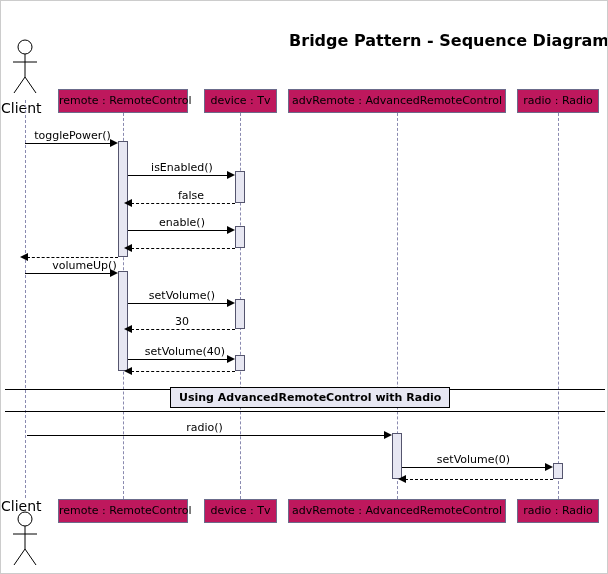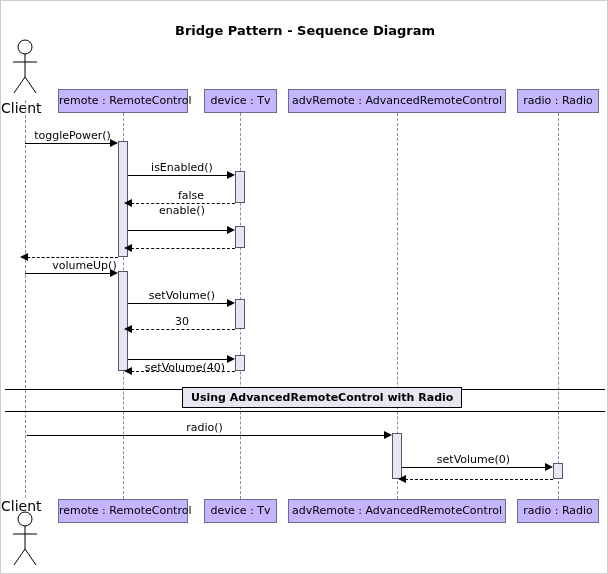--- a/index.html
+++ b/index.html
@@ -15,30 +15,30 @@
     width: 608px;
     height: 574px;
     background: #ffffff;
     overflow: hidden;
     border: 1px solid #cccccc;
     box-sizing: border-box;
   }
   .title {
     position: absolute;
     left: 0;
-    top: 22px;
+    top: 30px;
     width: 608px;
-    text-align: center;
-    font-size: 13px;
+    text-align: right;
+    font-size: 16px;
     font-weight: bold;
     color: #000000;
   }
   .lifeline-box {
     position: absolute;
-    background: #c4b5fd;
+    background: #be185d;
     border: 1px solid #6b6b8a;
     font-size: 11px;
     color: #000000;
     text-align: center;
     line-height: 22px;
     height: 24px;
     box-sizing: border-box;
     white-space: nowrap;
   }
   .lifeline-line {
@@ -170,21 +170,21 @@
   <div class="arrowhead arrow-right-filled" style="left:109px; top:138px;"></div>
 
   <div class="msg-label" style="left:128px; top:160px; width:106px;">isEnabled()</div>
   <div class="msg-line" style="left:127px; top:174px; width:99px;"></div>
   <div class="arrowhead arrow-right-filled" style="left:226px; top:170px;"></div>
 
   <div class="msg-label" style="left:128px; top:188px; width:124px;">false</div>
   <div class="msg-line dashed" style="left:130px; top:202px; width:104px;"></div>
   <div class="arrowhead arrow-left-open" style="left:123px; top:198px;"></div>
 
-  <div class="msg-label" style="left:128px; top:203px; width:106px;">enable()</div>
+  <div class="msg-label" style="left:128px; top:215px; width:106px;">enable()</div>
   <div class="msg-line" style="left:127px; top:229px; width:99px;"></div>
   <div class="arrowhead arrow-right-filled" style="left:226px; top:225px;"></div>
 
   <div class="msg-line dashed" style="left:130px; top:247px; width:104px;"></div>
   <div class="arrowhead arrow-left-open" style="left:123px; top:243px;"></div>
 
   <div class="msg-line dashed" style="left:26px; top:256px; width:91px;"></div>
   <div class="arrowhead arrow-left-open" style="left:19px; top:252px;"></div>
 
   <div class="msg-label" style="left:36px; top:258px; width:95px;">volumeUp()</div>
@@ -192,30 +192,30 @@
   <div class="arrowhead arrow-right-filled" style="left:109px; top:268px;"></div>
 
   <div class="msg-label" style="left:128px; top:288px; width:106px;">setVolume()</div>
   <div class="msg-line" style="left:127px; top:302px; width:99px;"></div>
   <div class="arrowhead arrow-right-filled" style="left:226px; top:298px;"></div>
 
   <div class="msg-label" style="left:128px; top:314px; width:106px;">30</div>
   <div class="msg-line dashed" style="left:130px; top:328px; width:104px;"></div>
   <div class="arrowhead arrow-left-open" style="left:123px; top:324px;"></div>
 
-  <div class="msg-label" style="left:128px; top:360px; width:112px;">setVolume(40)</div>
+  <div class="msg-label" style="left:128px; top:344px; width:112px;">setVolume(40)</div>
   <div class="msg-line" style="left:127px; top:358px; width:99px;"></div>
   <div class="arrowhead arrow-right-filled" style="left:226px; top:354px;"></div>
 
   <div class="msg-line dashed" style="left:130px; top:370px; width:104px;"></div>
   <div class="arrowhead arrow-left-open" style="left:123px; top:366px;"></div>
 
   <div class="frag-line" style="top:388px;"></div>
   <div class="frag-line" style="top:410px;"></div>
-  <div class="frag-label" style="left:169px; top:386px;margin-left:12px;">Using AdvancedRemoteControl with Radio</div>
+  <div class="frag-label" style="left:169px; top:386px;">Using AdvancedRemoteControl with Radio</div>
 
   <div class="msg-label" style="left:24px; top:420px; width:359px;">radio()</div>
   <div class="msg-line" style="left:26px; top:434px; width:357px;"></div>
   <div class="arrowhead arrow-right-filled" style="left:383px; top:430px;"></div>
 
   <div class="msg-label" style="left:401px; top:452px; width:143px;">setVolume(0)</div>
   <div class="msg-line" style="left:401px; top:466px; width:143px;"></div>
   <div class="arrowhead arrow-right-filled" style="left:544px; top:462px;"></div>
 
   <div class="msg-line dashed" style="left:404px; top:478px; width:148px;"></div>

